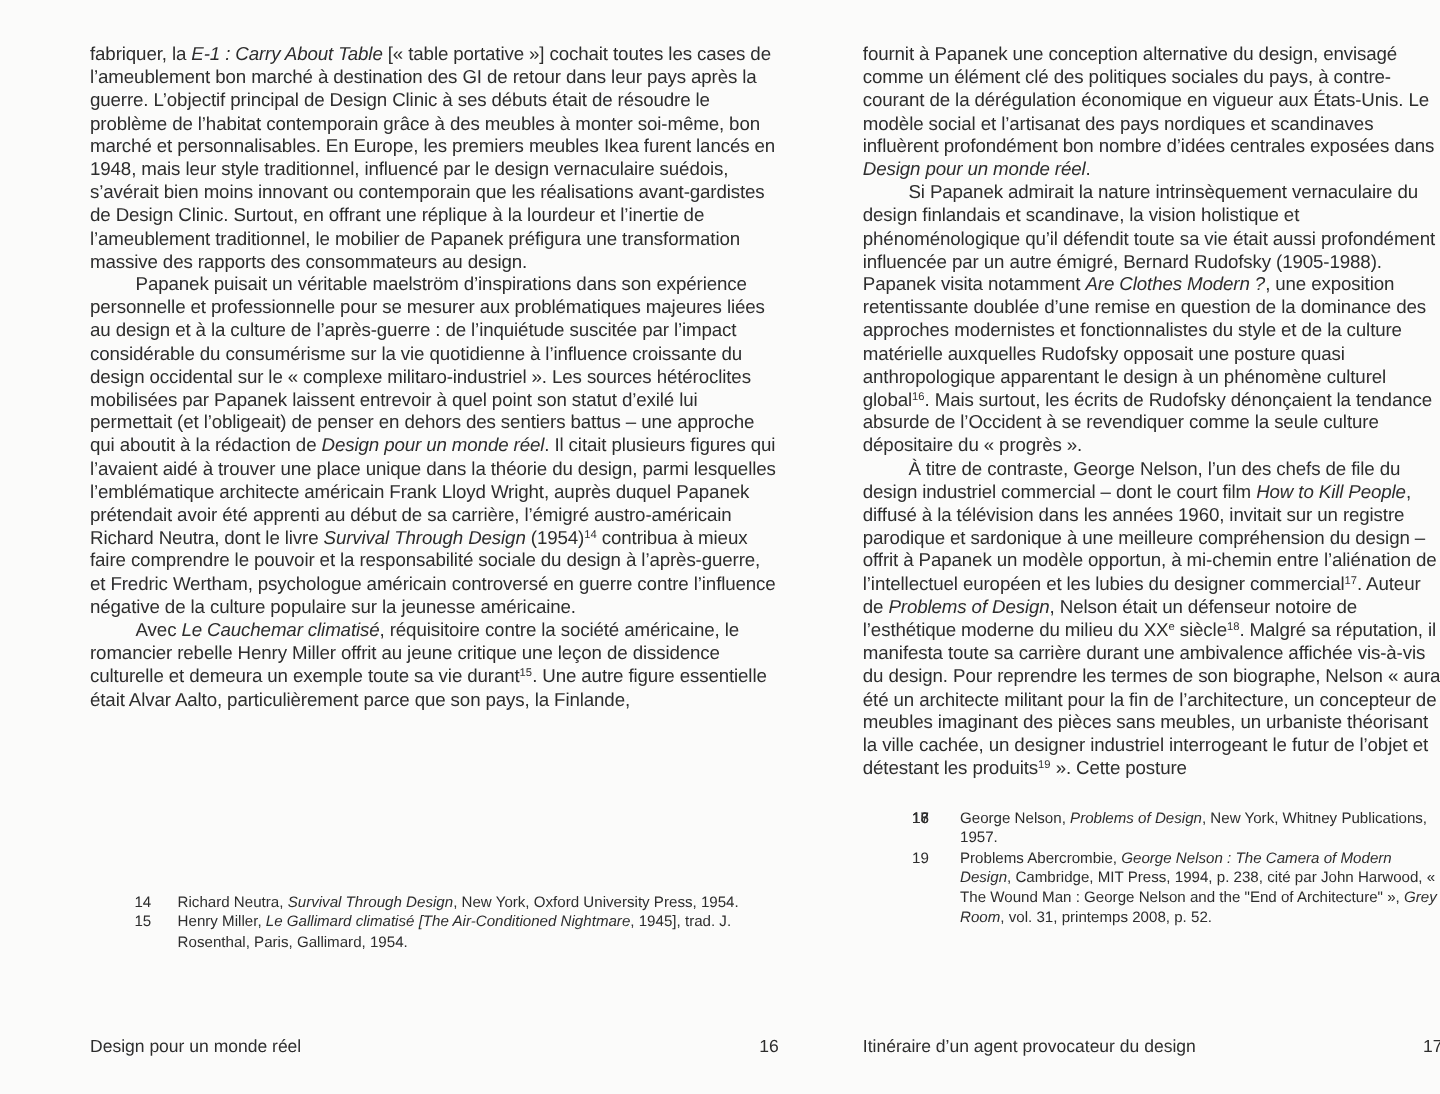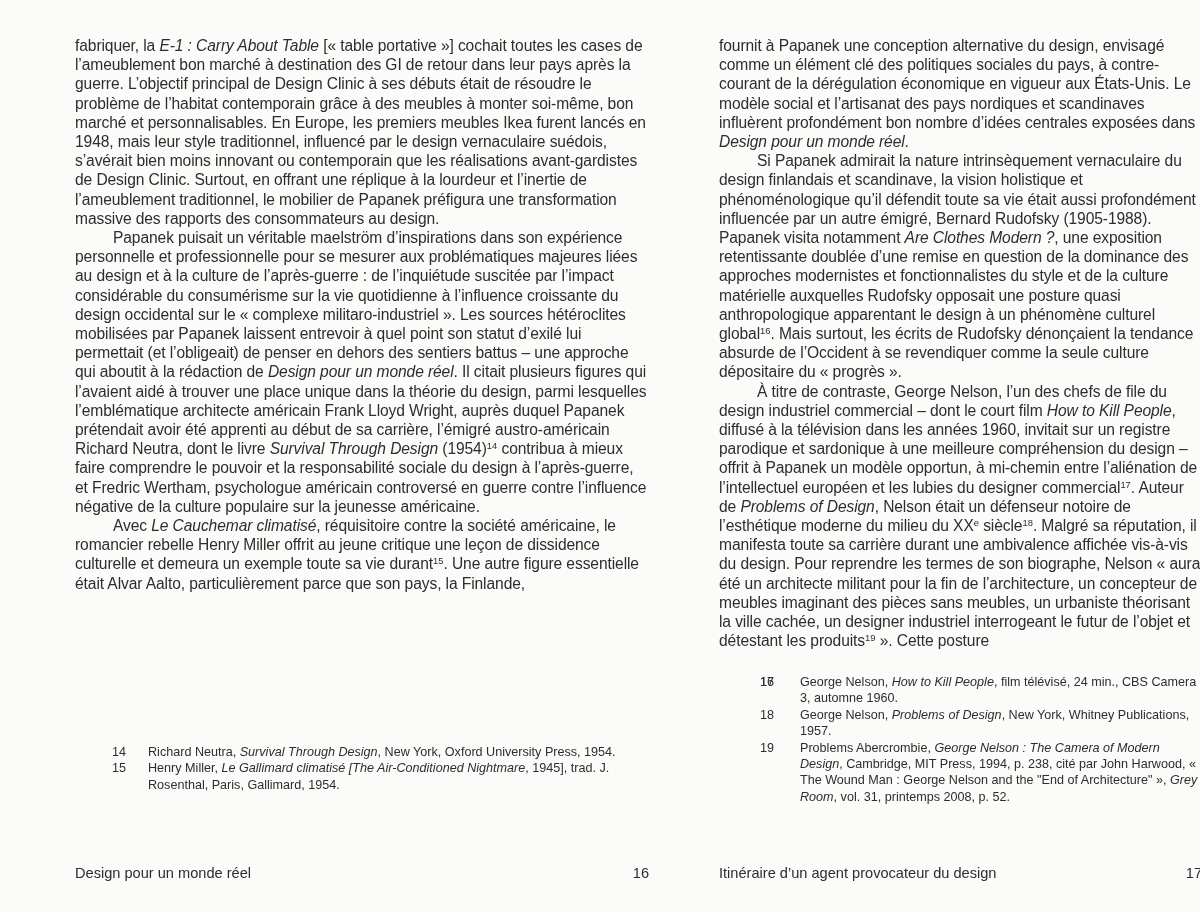--- a/index.html
+++ b/index.html
@@ -90,21 +90,20 @@
       </div>
 
     <div class="footnotes footnotes-right">
 
         <div class="footnote">
           <span class="footnote-num">16</span>
         </div>
 
         <div class="footnote">
           <span class="footnote-num">17</span>
-          <span class="footnote-text"><span>George Nelson, </span><i>How to Kill People</i><span>, film télévisé, 24 min., CBS Camera 3, automne 1960.</span></span>
         </div>
 
         <div class="footnote">
           <span class="footnote-num">18</span>
           <span class="footnote-text"><span>George Nelson, </span><i>Problems of Design</i><span>, New York, Whitney Publications, 1957.</span></span>
         </div>
 
         <div class="footnote">
           <span class="footnote-num">19</span>
           <span class="footnote-text"><span>Problems Abercrombie, </span><i>George Nelson : The Camera of Modern Design</i><span>, Cambridge, MIT Press, 1994, p. 238, cité par John Harwood, « The Wound Man : George Nelson and the "End of Architecture" », </span><i>Grey Room</i><span>, vol. 31, printemps 2008, p. 52.</span></span>

